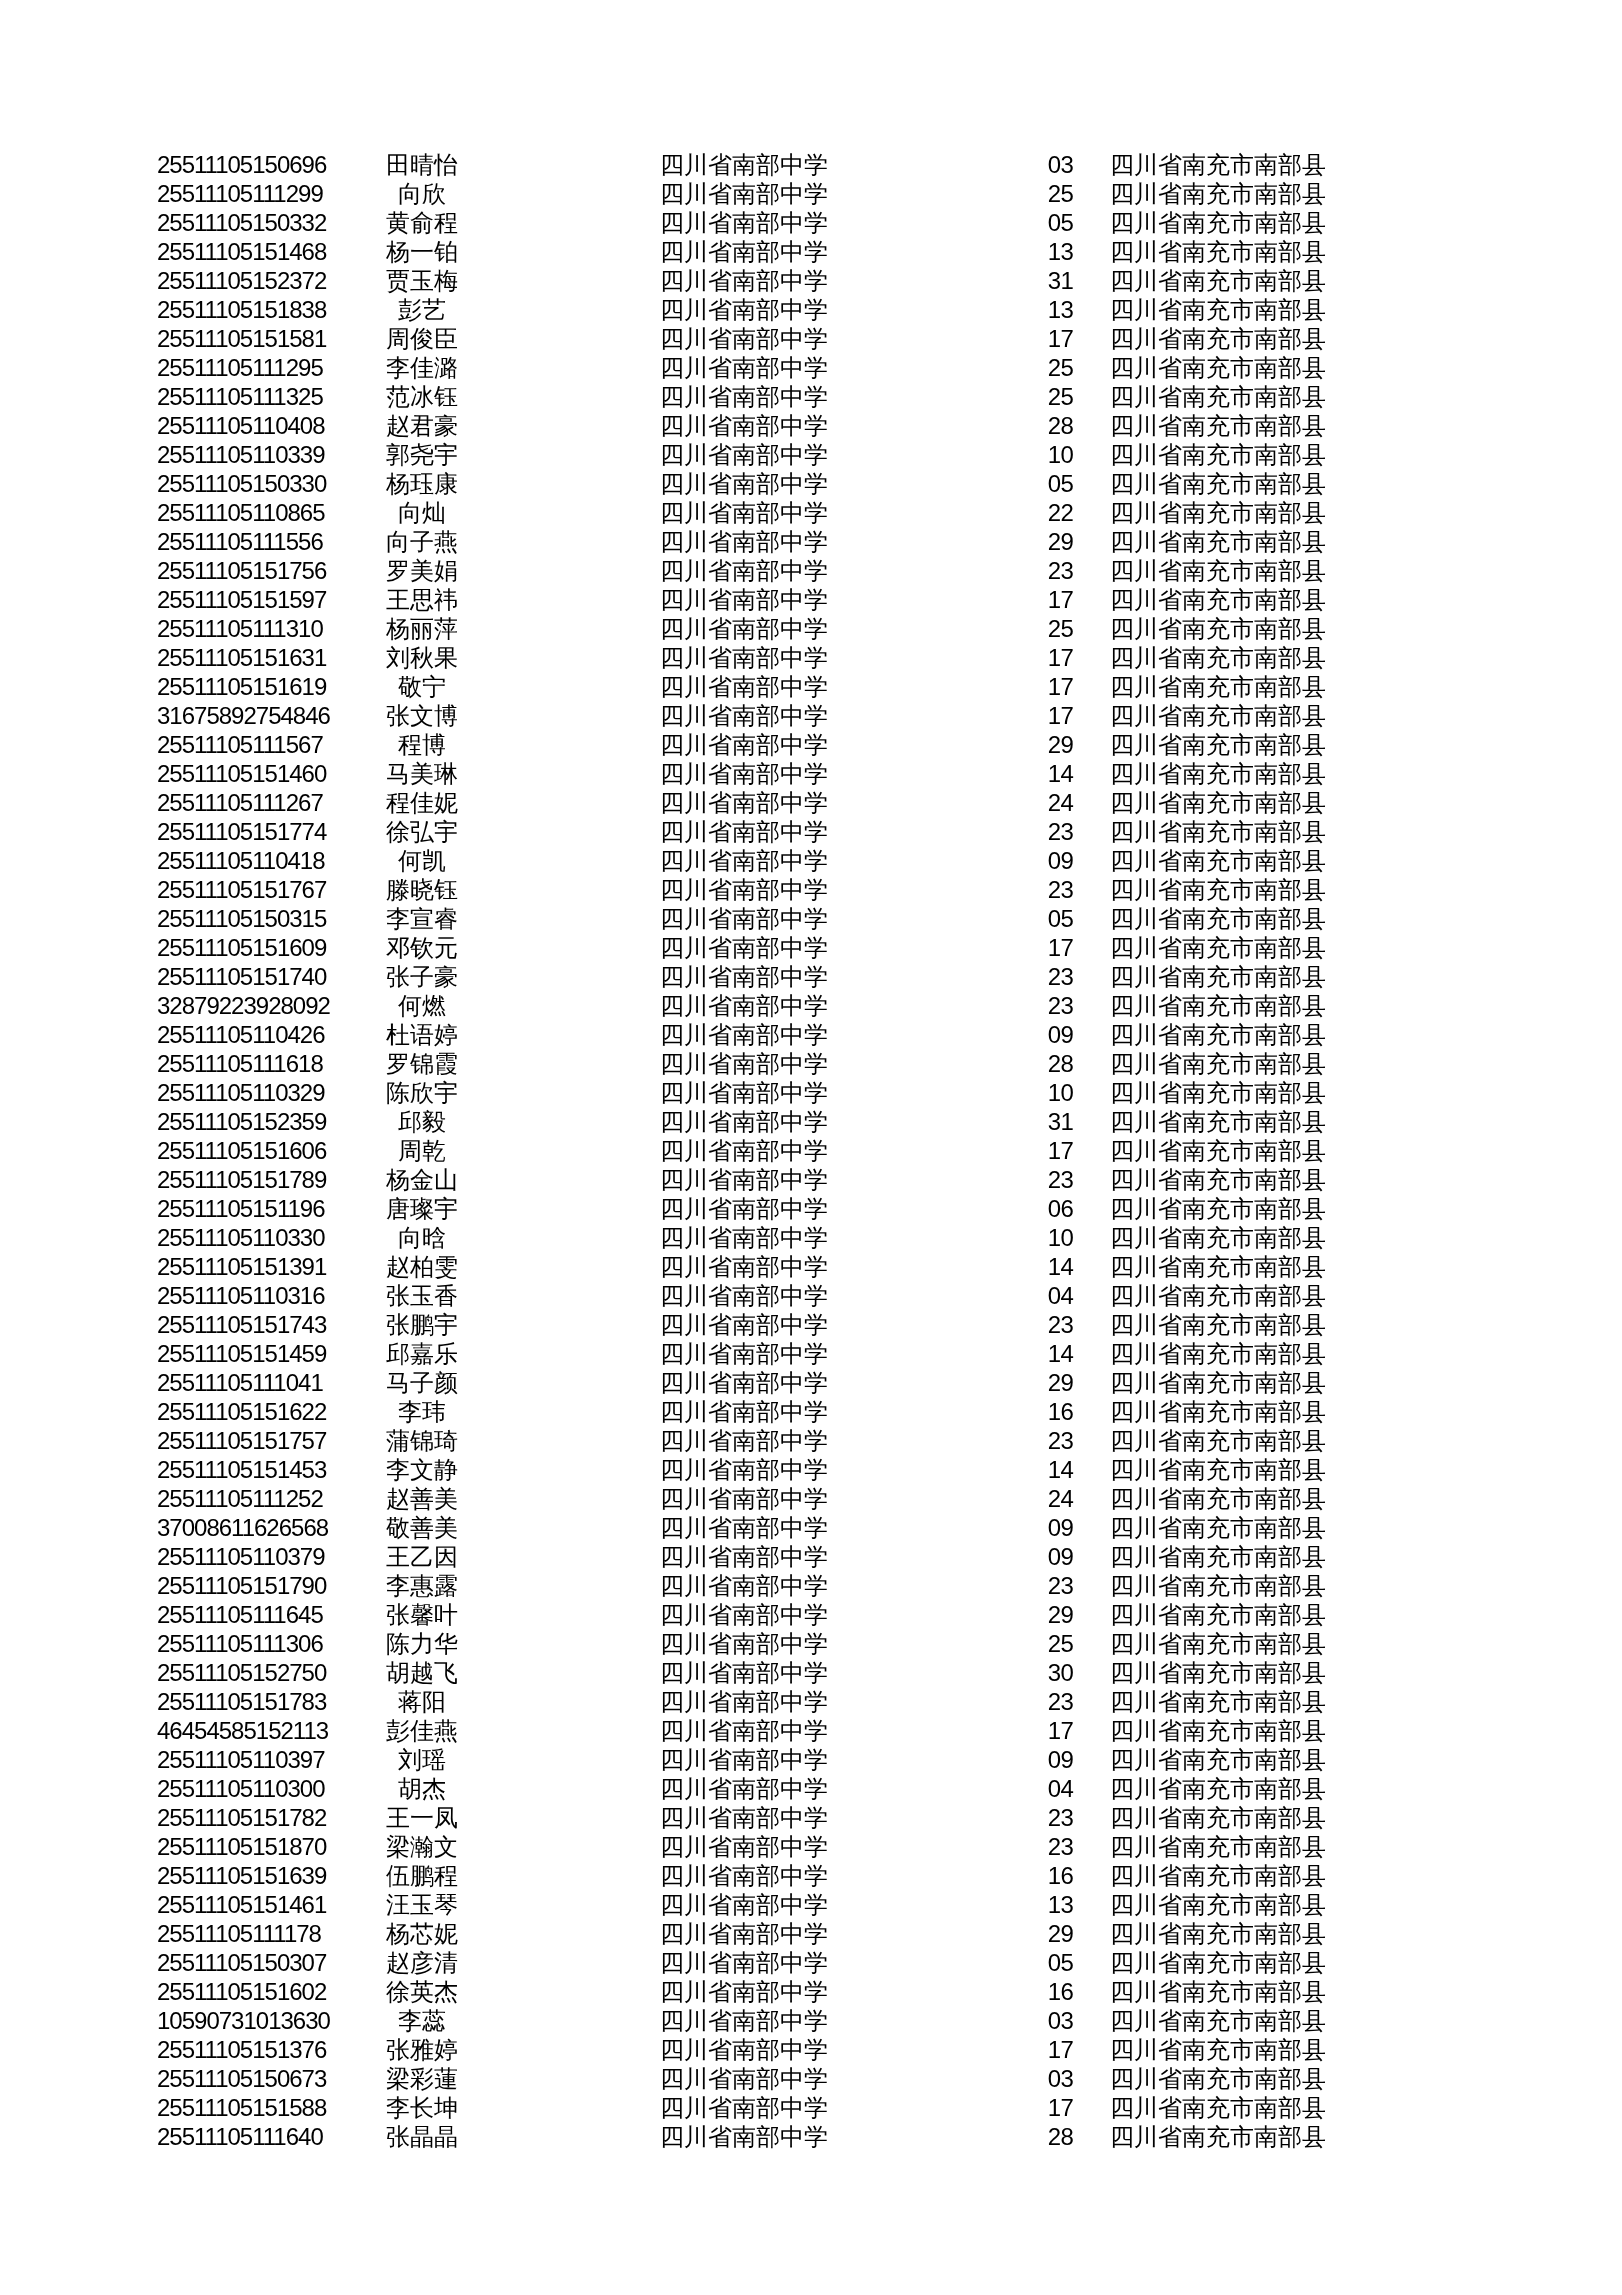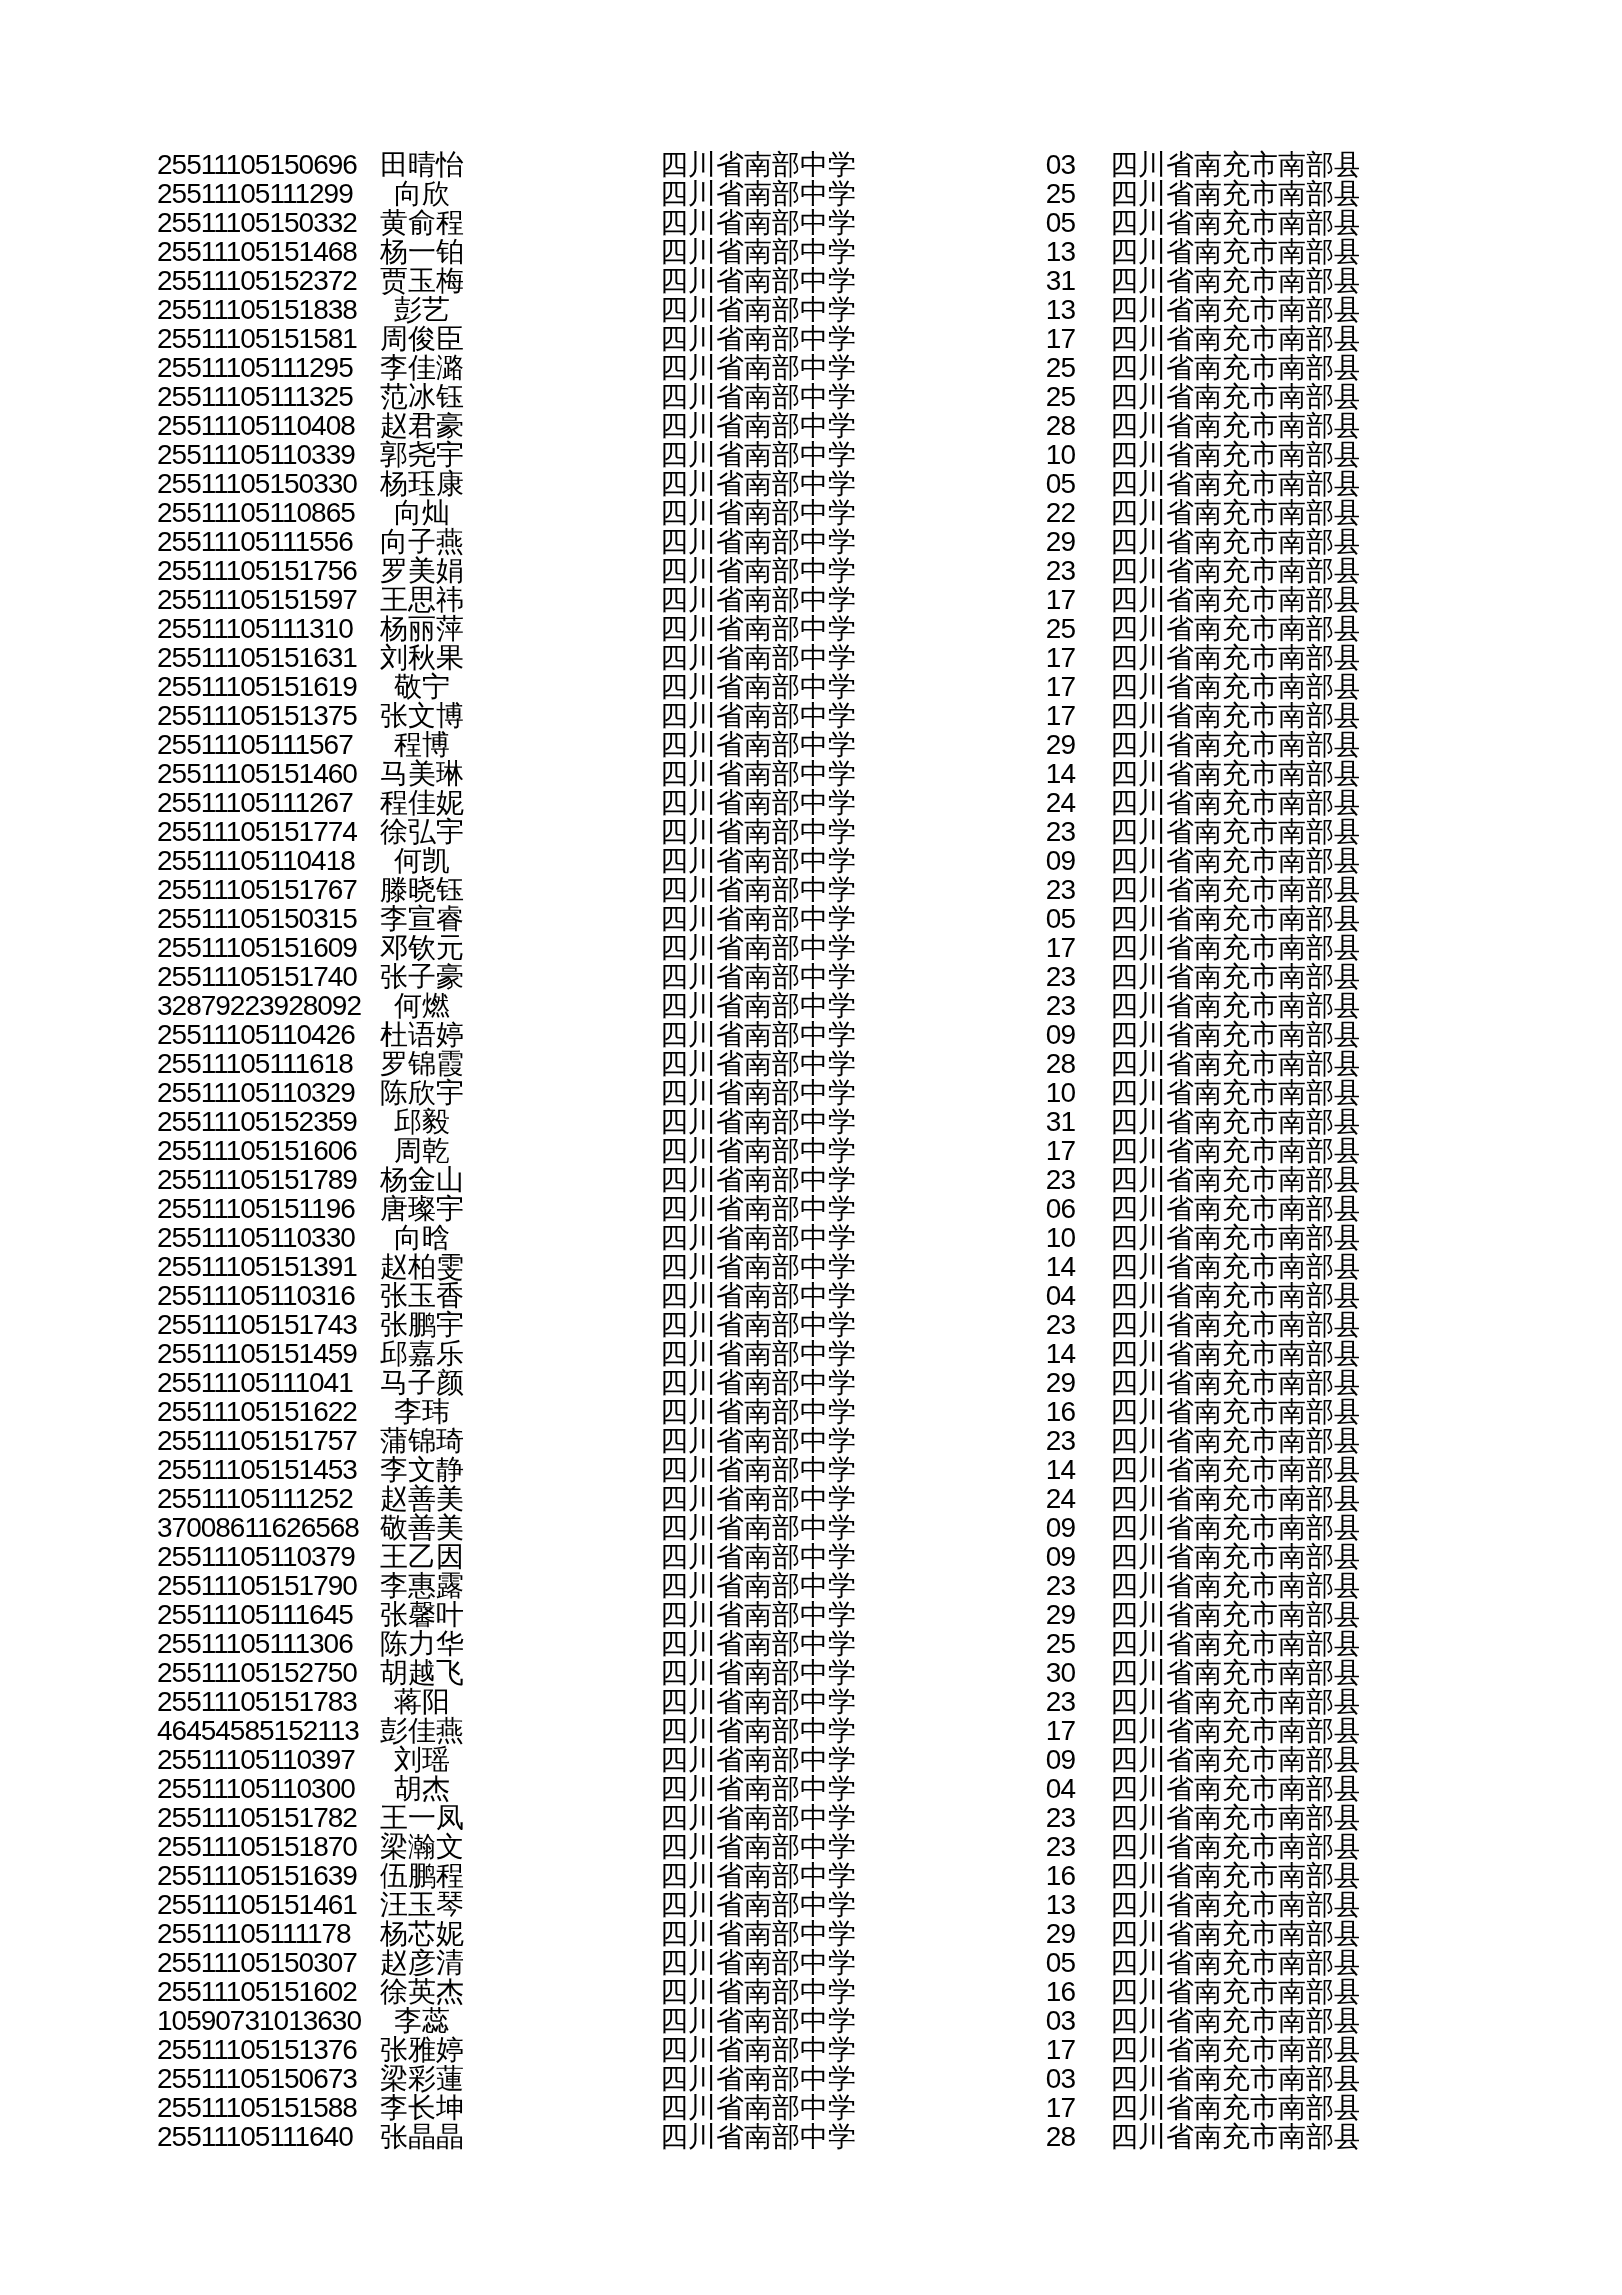--- a/index.html
+++ b/index.html
@@ -3,21 +3,21 @@
 <meta charset="utf-8">
 <style>
   html,body{margin:0;padding:0;}
   .page{
     position:relative;
     width:1359px;
     height:2295px;
     background:#ffffff;
     color:#000000;
     font-family:"Liberation Sans","DejaVu Sans",sans-serif;
-    font-size:28px;
+    font-size:24px;
     overflow:hidden;
   }
   .table{position:absolute;left:0;top:150px;width:1623px;}
   .row{position:relative;height:29px;width:1623px;}
   .cell{
     position:absolute;top:0;height:29px;line-height:29px;
     white-space:nowrap;
   }
   .c-id{left:157px;letter-spacing:-1px;}
   .c-name{left:352px;width:140px;text-align:center;}
@@ -196,21 +196,21 @@
   <div class="row">
     <span class="cell c-id">25511105151619</span>
     <span class="cell c-name">敬宁</span>
     <span class="cell c-school">四川省南部中学</span>
     <span class="cell c-num">17</span>
     <span class="cell c-district">四川省南充市南部县</span>
     <span class="cell c-flag">是</span>
   </div>
 
   <div class="row">
-    <span class="cell c-id">25511105151375</span>
+    <span class="cell c-id">31675892754846</span>
     <span class="cell c-name">张文博</span>
     <span class="cell c-school">四川省南部中学</span>
     <span class="cell c-num">17</span>
     <span class="cell c-district">四川省南充市南部县</span>
     <span class="cell c-flag">是</span>
   </div>
 
   <div class="row">
     <span class="cell c-id">25511105111567</span>
     <span class="cell c-name">程博</span>

